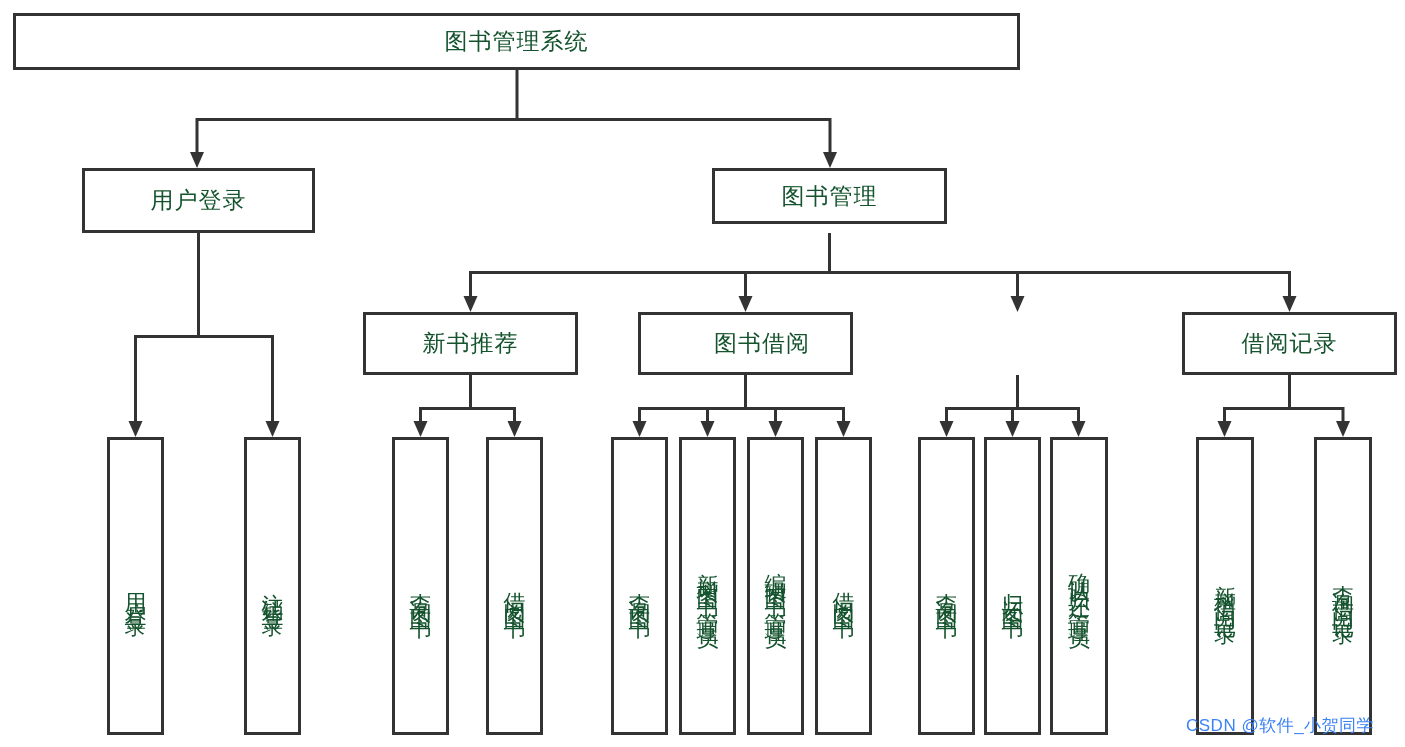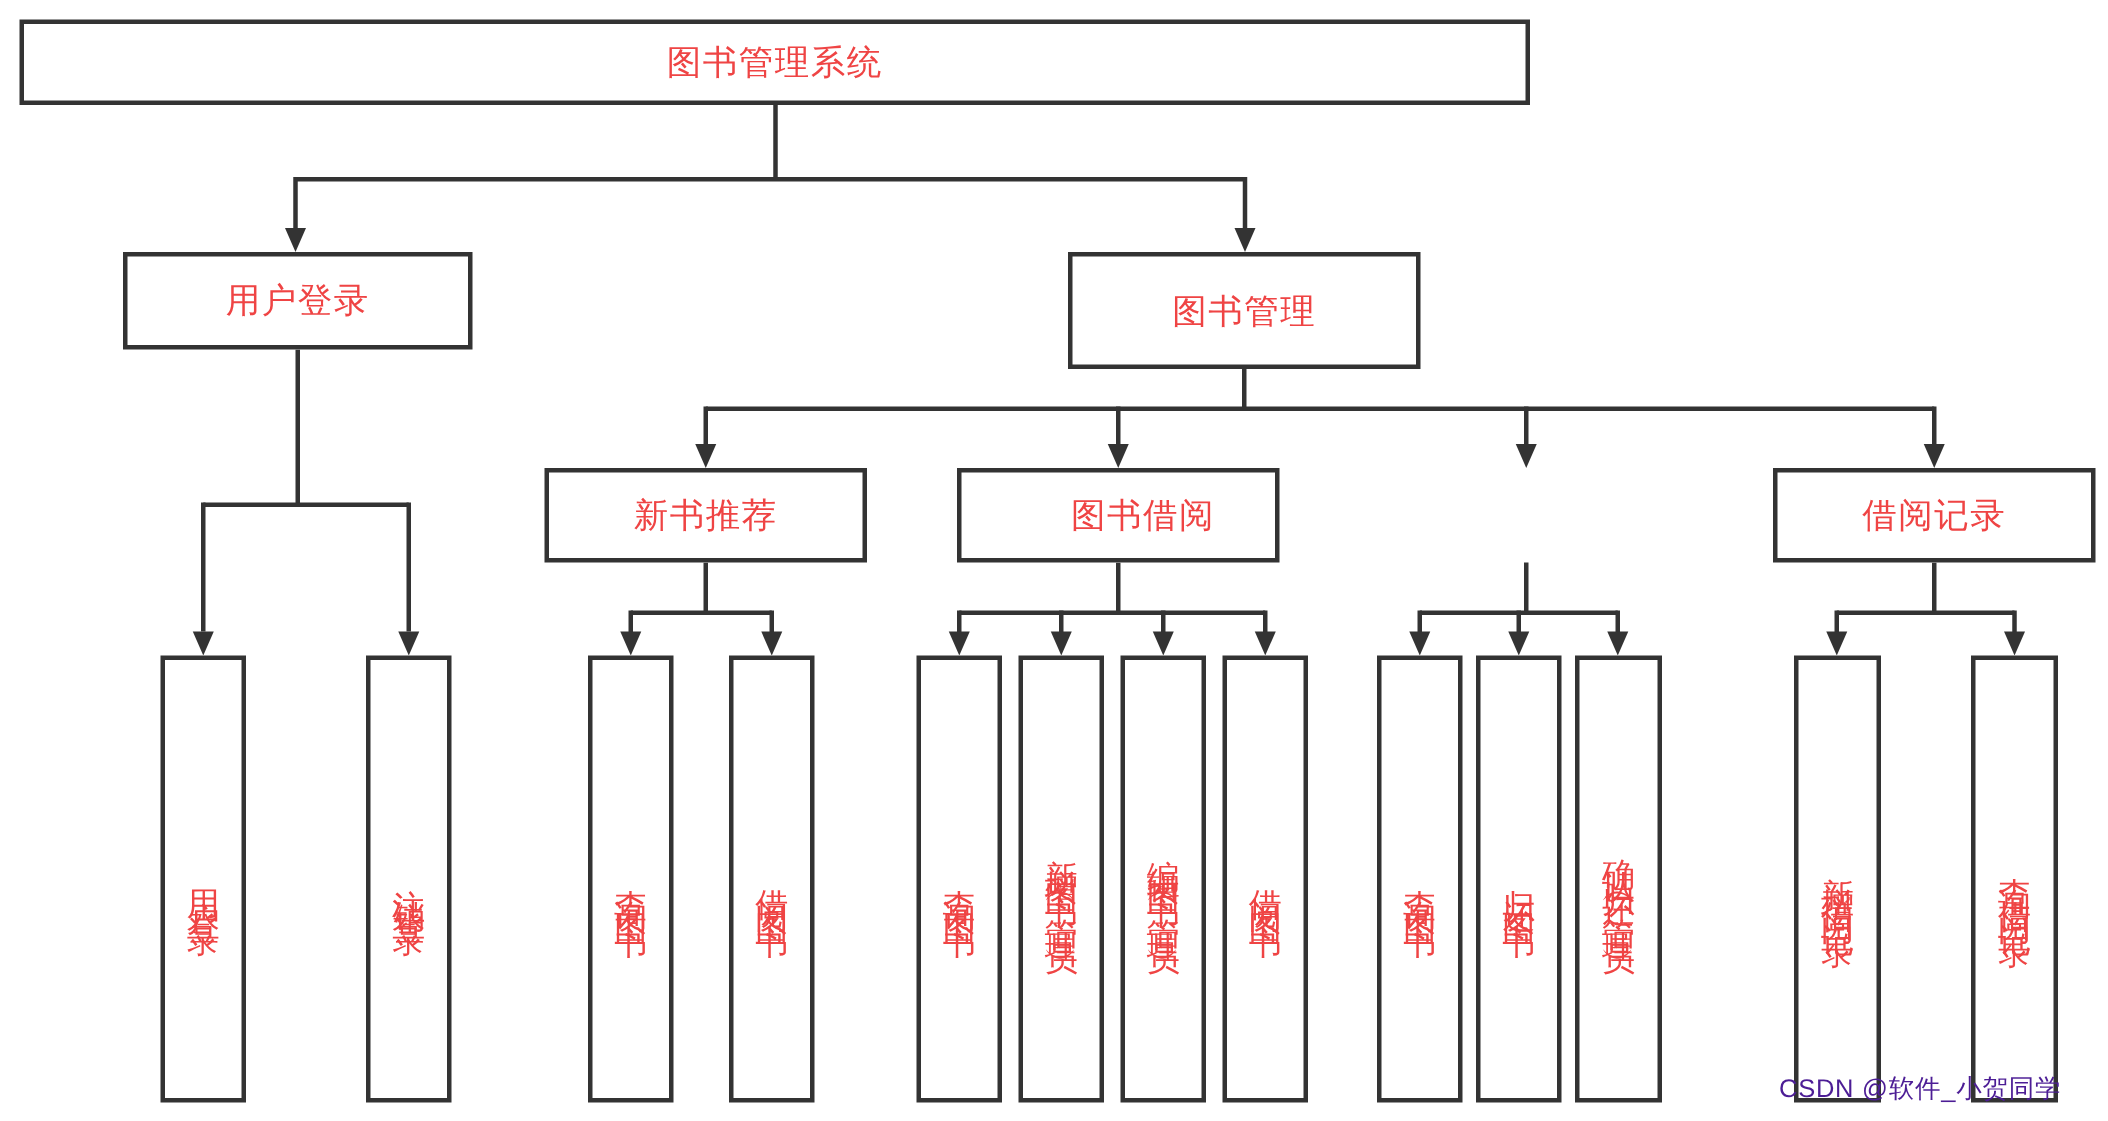--- a/index.html
+++ b/index.html
@@ -21,41 +21,41 @@
     top: 0;
     width: 1405px;
     height: 747px;
     pointer-events: none;
   }
   .box {
     position: absolute;
     box-sizing: border-box;
     background: #ffffff;
     border: 3px solid #333333;
-    color: #ef4444;
+    color: #14532d;
     display: flex;
     align-items: center;
     justify-content: center;
     text-align: center;
   }
   .hbox {
     font-size: 23px;
     letter-spacing: 1px;
   }
   .vbox {
     writing-mode: vertical-rl;
     text-orientation: mixed;
     font-size: 22px;
     letter-spacing: 8px;
     line-height: 1;
     padding-top: 10px;
   }
   .watermark {
     position: absolute;
-    color: #4c1d95;
+    color: #3b82f6;
     font-size: 17px;
     letter-spacing: 0.5px;
     white-space: nowrap;
     z-index: 5;
   }
 </style>
 </head>
 <body>
 
 <div class="stage">
@@ -125,21 +125,21 @@
       <polygon points="1005.5,421 1019.5,421 1012.5,437"></polygon>
       <polygon points="1071.5,421 1085.5,421 1078.5,437"></polygon>
       <polygon points="1217.5,421 1231.5,421 1224.5,437"></polygon>
       <polygon points="1336,421 1350,421 1343,437"></polygon>
     </g>
   </svg>
 
   <div class="box hbox" style="left:13px; top:13px; width:1007px; height:57px;">图书管理系统</div>
 
   <div class="box hbox" style="left:82px; top:168px; width:233px; height:65px;">用户登录</div>
-  <div class="box hbox" style="left:712px; top:168px; width:235px; height:78px;">图书管理</div>
+  <div class="box hbox" style="left:712px; top:168px; width:235px; height:56px;">图书管理</div>
 
   <div class="box hbox" style="left:363px; top:312px; width:215px; height:63px;">新书推荐</div>
   <div class="box hbox" style="left:638px; top:312px; width:215px; height:63px;padding-left:33px;">图书借阅</div>
   <div class="box hbox" style="left:1182px; top:312px; width:215px; height:63px;">借阅记录</div>
 
   <div class="box vbox" style="left:107px; top:437px; width:57px; height:298px;">用户登录</div>
   <div class="box vbox" style="left:244px; top:437px; width:57px; height:298px;">注销登录</div>
 
   <div class="box vbox" style="left:392px; top:437px; width:57px; height:298px;">查询图书</div>
   <div class="box vbox" style="left:486px; top:437px; width:57px; height:298px;">借阅图书</div>

